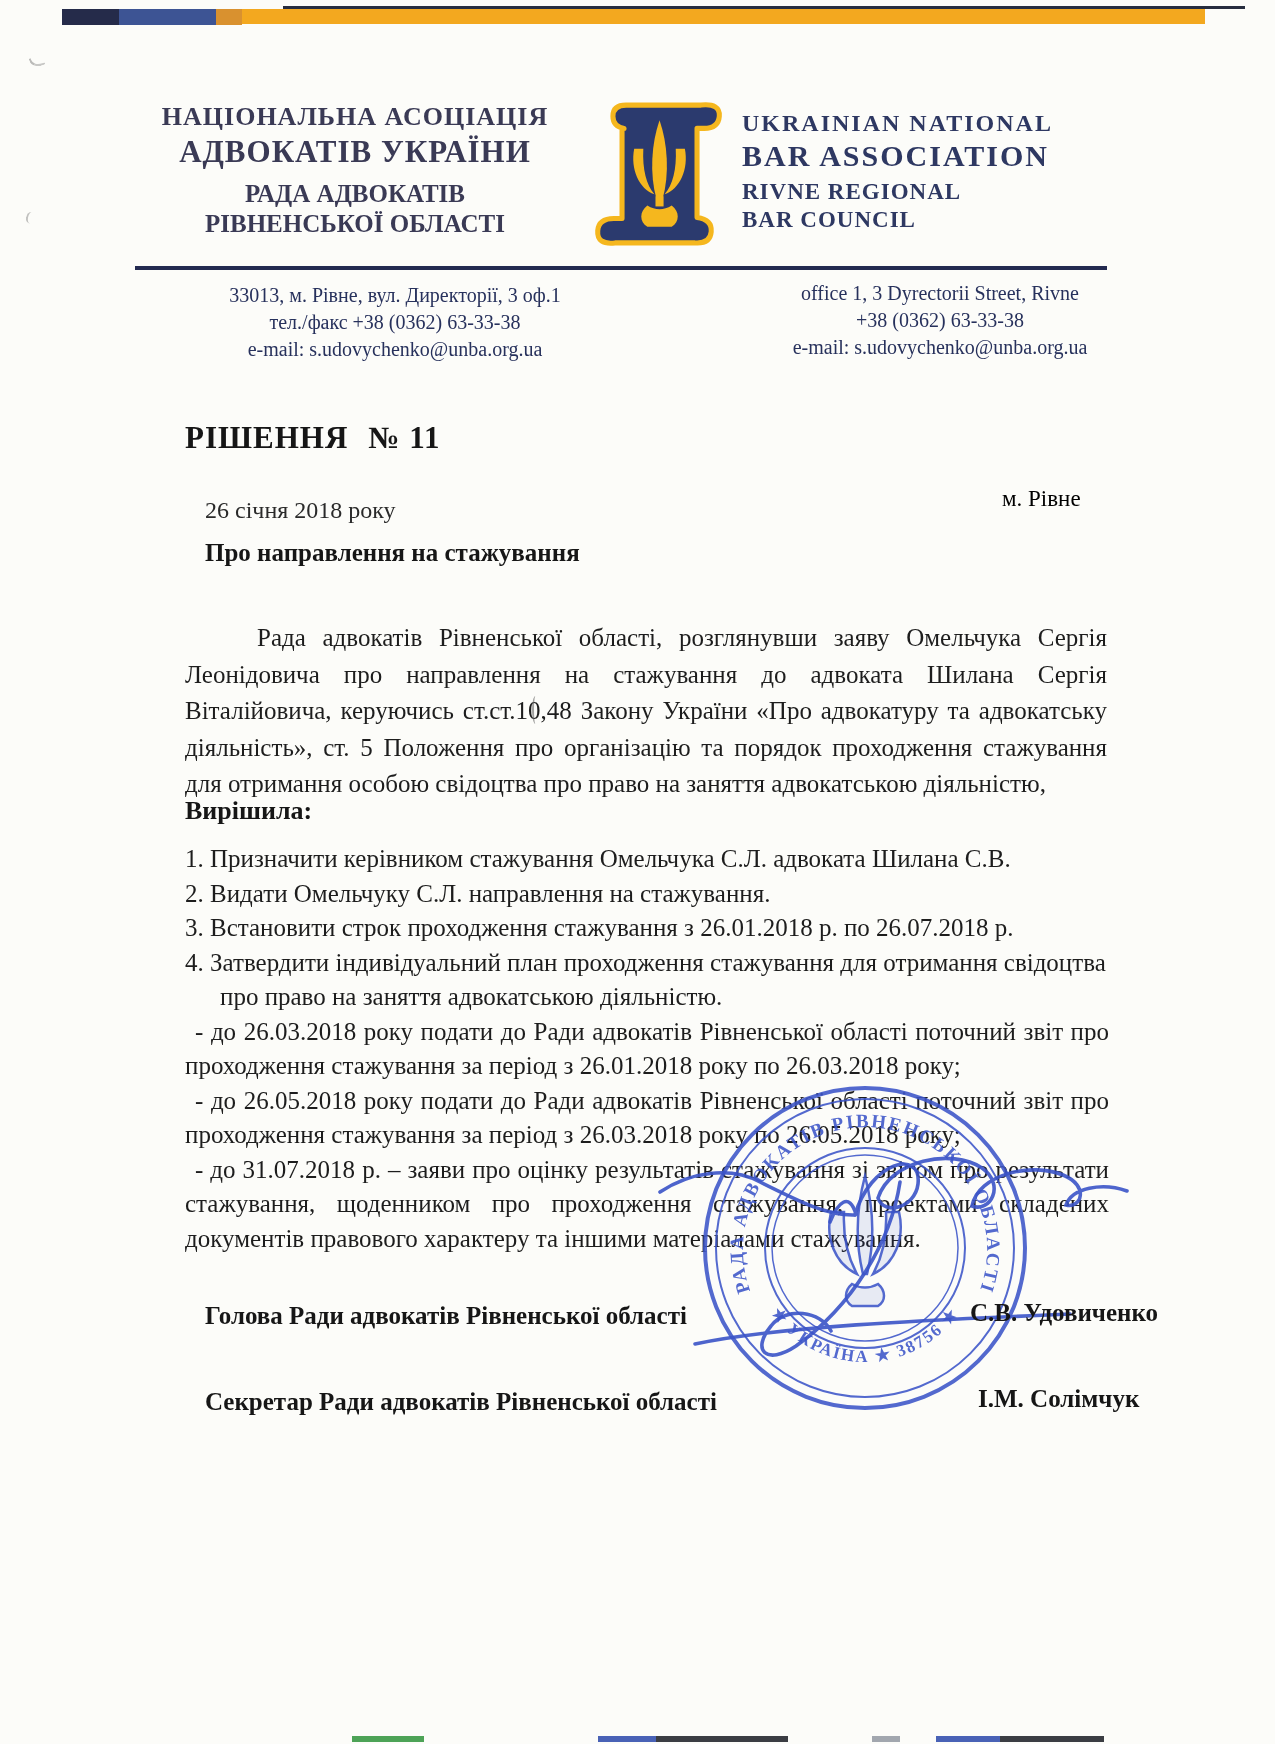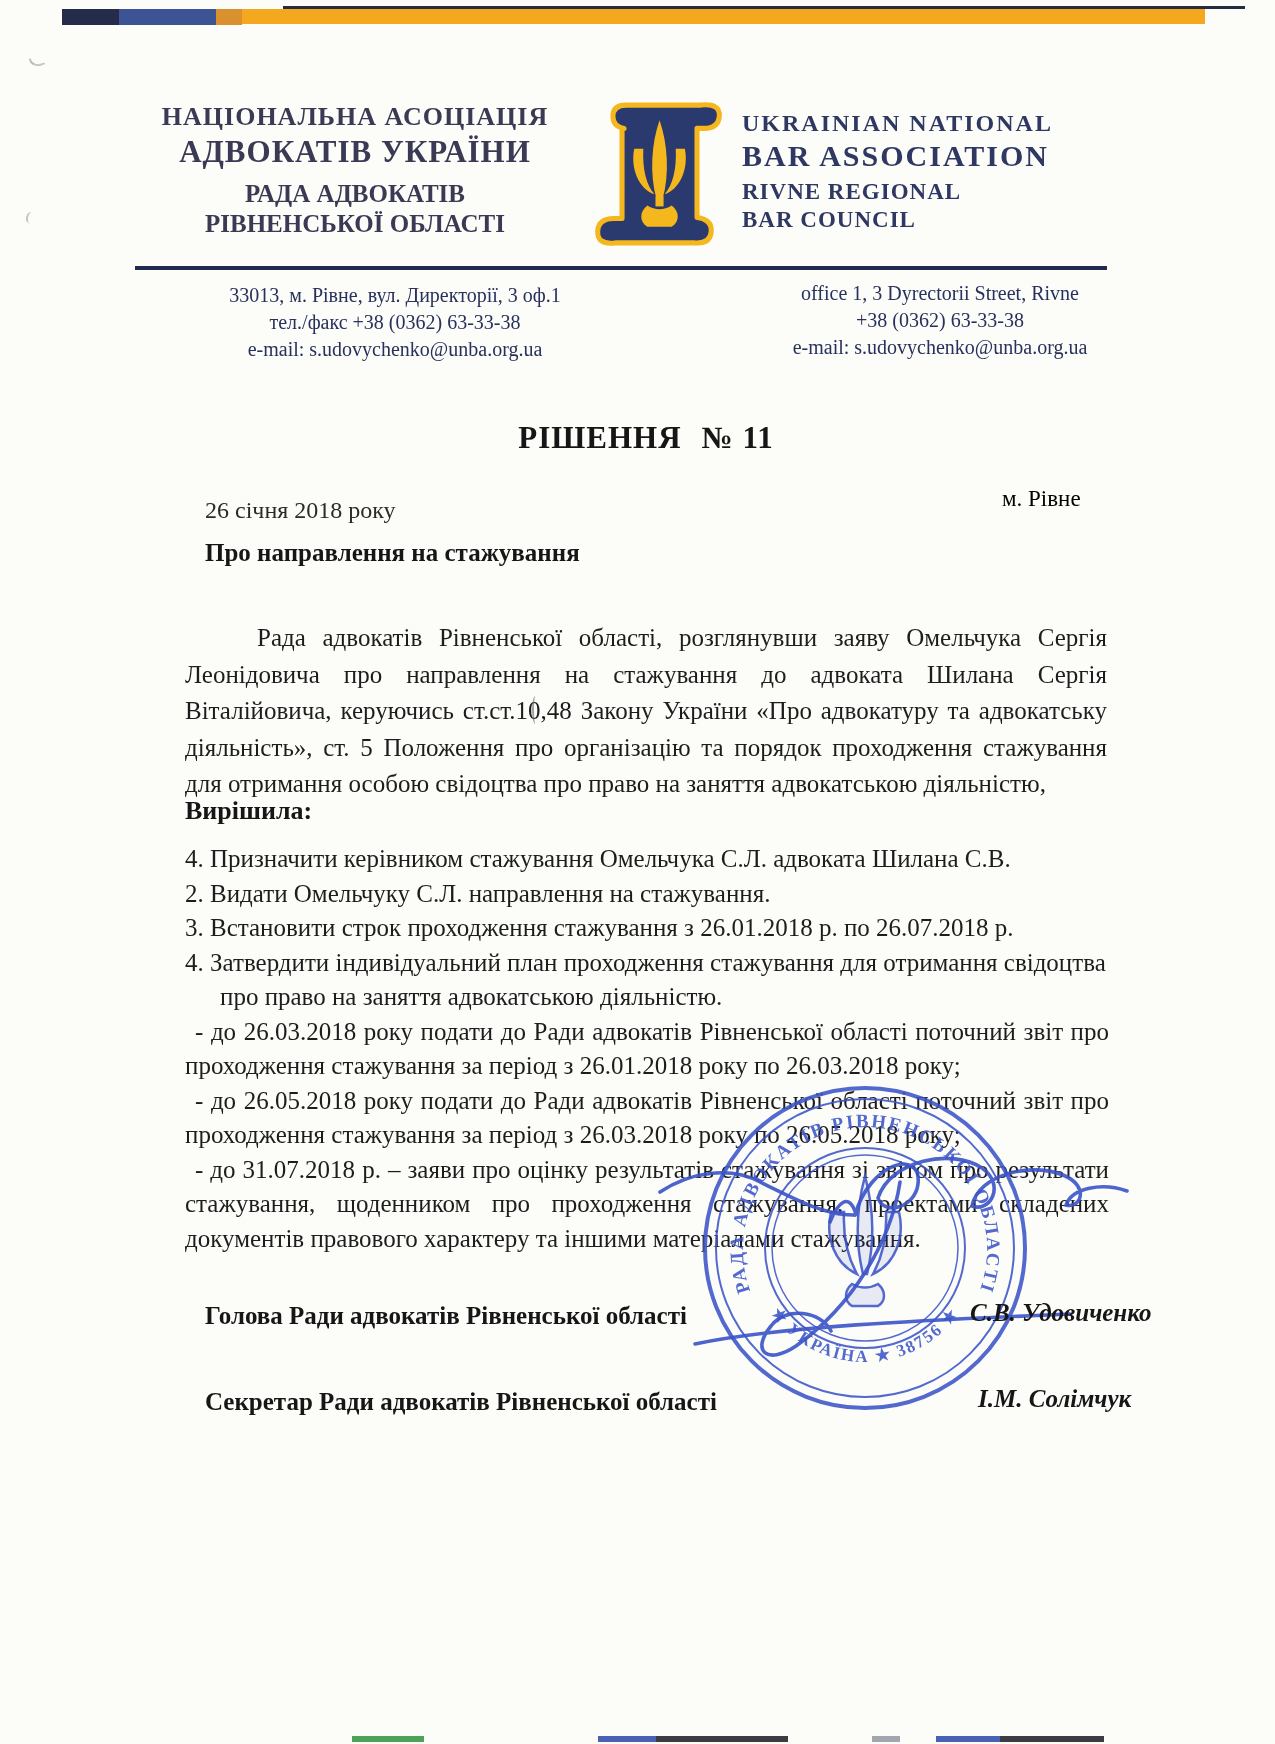--- a/index.html
+++ b/index.html
@@ -38,21 +38,21 @@
   .logo { position:absolute; left:583px; top:98px; width:148px; height:152px; }
 
   .header-rule { position:absolute; left:135px; top:266px; width:972px; height:4px; background:#232a50; }
 
   .contact { position:absolute; text-align:center; font-size:20px; line-height:27px; color:#27315c; }
   .contact.left  { left:180px; top:282px; width:430px; }
   .contact.right { left:735px; top:280px; width:410px; }
 
   
   .doc-title {
-    position:absolute; left:185px; top:420px; width:922px; text-align:center;
+    position:absolute; left:185px; top:420px; width:922px; 
     font-size:31px; font-weight:bold; letter-spacing:1px; color:#161616;
   }
   .doc-title .no { margin-left:20px; }
   .doc-city { position:absolute; left:1002px; top:486px; font-size:23px; color:#000000; }
   .doc-date { position:absolute; left:205px;  top:497px; font-size:24px; color:#2a2a2a; }
 
   .subject {
     position:absolute; left:205px; top:534px; width:700px;
     font-size:25px; font-weight:bold; line-height:37px; color:#161616;
   }
@@ -64,21 +64,21 @@
     position:absolute; left:185px; top:796px; font-size:26px; font-weight:bold; color:#161616;
   }
   .list {
     position:absolute; left:185px; top:842px; width:924px;
     font-size:25px; line-height:34.5px; color:#1d1d1d;
   }
   .num-item { padding-left:35px; text-indent:-35px; }
   .sub-item { text-align:justify; text-indent:10px; }
 
   .sig-role { position:absolute; font-size:25px; font-weight:bold; color:#161616; }
-  .sig-name { position:absolute; font-size:25px; font-weight:bold; color:#161616;font-style:italic; }
+  .sig-name { position:absolute; font-size:25px; font-weight:bold; color:#161616; }
 
   
   .stamp   { position:absolute; left:695px; top:1078px; width:340px; height:340px; opacity:.88; }
   .autograph { position:absolute; left:600px; top:1120px; width:540px; height:260px; }
 
   
   .artifact { position:absolute; opacity:.45; }
   .squiggle1 { left:30px; top:56px;  width:12px; height:9px;  border-left:2px solid #6d6d6d; border-bottom:2px solid #8a8a8a; border-radius:0 0 0 80%; transform:rotate(-20deg); }
   .squiggle2 { left:26px; top:212px; width:8px;  height:12px; border-left:2px solid #7a7a7a; border-radius:60% 0 0 60%; transform:rotate(10deg); }
   .squiggle3 { left:532px; top:696px; width:5px; height:28px; border-left:2px solid #555; border-radius:50% 0 0 50%; opacity:.55; }
@@ -146,21 +146,21 @@
   <div class="doc-date">26 січня 2018 року</div>
 
   <div class="subject">
     <div>Про направлення на стажування</div>
   </div>
 
   <div class="body-par">Рада адвокатів Рівненської області, розглянувши заяву Омельчука Сергія Леонідовича про направлення на стажування до адвоката Шилана Сергія Віталійовича, керуючись ст.ст.10,48 Закону України «Про адвокатуру та адвокатську діяльність», ст. 5 Положення про організацію та порядок проходження стажування для отримання особою свідоцтва про право на заняття адвокатською діяльністю,</div>
 
   <div class="resolution-heading">Вирішила:</div>
   <div class="list">
-    <div class="num-item">4. Призначити керівником стажування Омельчука С.Л. адвоката Шилана С.В.</div>
+    <div class="num-item">1. Призначити керівником стажування Омельчука С.Л. адвоката Шилана С.В.</div>
     <div class="num-item">2. Видати Омельчуку С.Л. направлення на стажування.</div>
     <div class="num-item">3. Встановити строк проходження стажування з 26.01.2018 р. по 26.07.2018 р.</div>
     <div class="num-item">4. Затвердити індивідуальний план проходження стажування для отримання свідоцтва про право на заняття адвокатською діяльністю.</div>
     <div class="sub-item">-  до 26.03.2018 року подати до Ради адвокатів Рівненської області поточний звіт про проходження стажування за період з 26.01.2018 року по 26.03.2018 року;</div>
     <div class="sub-item">-  до 26.05.2018 року подати до Ради адвокатів Рівненської області поточний звіт про проходження стажування за період з 26.03.2018 року по 26.05.2018 року;</div>
     <div class="sub-item">-  до 31.07.2018 р. – заяви про оцінку результатів стажування зі звітом про результати стажування, щоденником про проходження стажування, проектами складених документів правового характеру та іншими матеріалами стажування.</div>
   </div>
 
   <div class="stamp">
     <svg width="340" height="340" viewBox="0 0 340 340">

